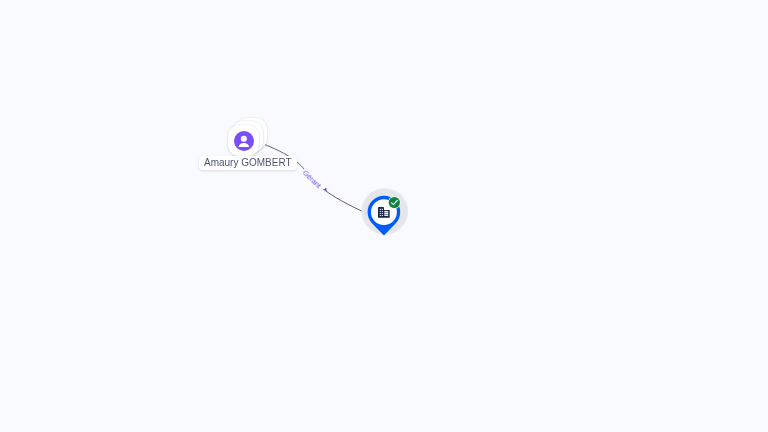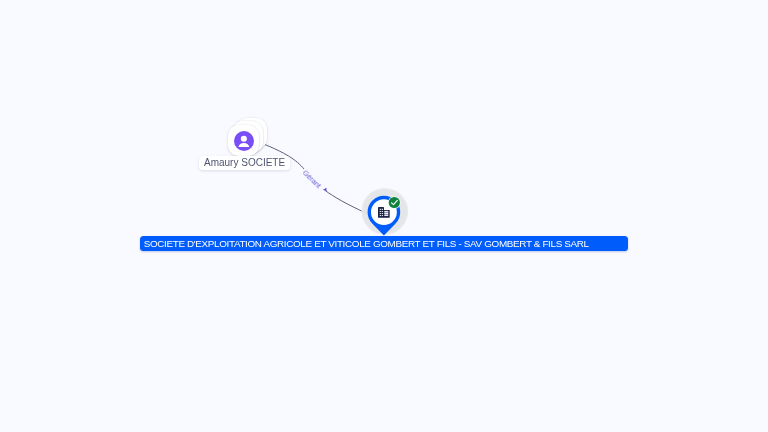--- a/index.html
+++ b/index.html
@@ -53,21 +53,21 @@
     <div class="card card-middle"></div>
     <div class="card card-front"></div>
     <div class="avatar">
       <svg width="20" height="20" viewBox="0 0 20 20">
         <circle cx="9.85" cy="7.75" r="3.05" fill="#ffffff"></circle>
         <path d="M 4.45 16.0 C 5.0 13.35 7.1 11.95 9.85 11.95 C 12.6 11.95 14.7 13.35 15.25 16.0 Z" fill="#ffffff"></path>
       </svg>
     </div>
   </div>
 
-  <div class="person-label">Amaury SOCIETE</div>
+  <div class="person-label">Amaury GOMBERT</div>
 
   <div>
     <svg class="layer" viewBox="0 0 768 432">
       <defs>
         <radialGradient id="haloGrad" cx="50%" cy="50%" r="50%">
           <stop offset="0%" stop-color="#e3e4e6"></stop>
           <stop offset="90%" stop-color="#e3e4e6"></stop>
           <stop offset="100%" stop-color="#e9eaee"></stop>
         </radialGradient>
       </defs>
@@ -95,21 +95,20 @@
         <rect x="39.73" y="32.44" width="4.70" height="4.70" fill="#1c2546"></rect>
       </g>
       <g>
         <circle cx="394.3" cy="202.5" r="6.3" fill="#eefbf2"></circle>
         <circle cx="394.3" cy="202.5" r="5.6" fill="#12803f"></circle>
         <path d="M 391.5 202.85 L 393.5 204.6 L 397.3 200.3" fill="none" stroke="#e9fbee" stroke-width="1.25" stroke-linecap="round" stroke-linejoin="round"></path>
       </g>
     </svg>
   </div>
 
-  <div class="company-label">SOCIETE D'EXPLOITATION AGRICOLE ET VITICOLE GOMBERT ET FILS - SAV GOMBERT &amp; FILS SARL</div>
 
   <div class="edge-label-wrap">
     <span class="edge-label-text">Gérant</span>
   </div>
   <svg class="layer" viewBox="0 0 768 432">
     <g transform="translate(325.0,188.6) rotate(58)">
       <path d="M 0 -1.6 L 3.1 0 L 0 1.6 Z" fill="#5b4ddb"></path>
     </g>
   </svg>
 

